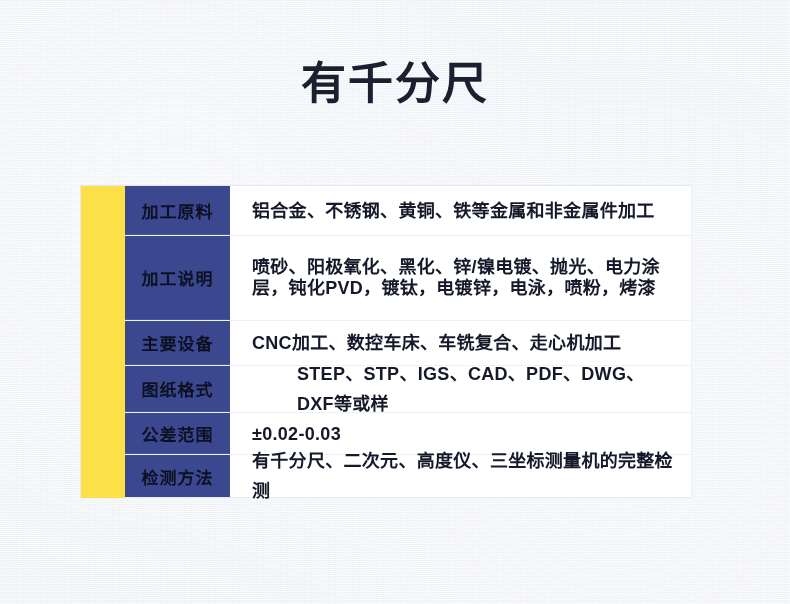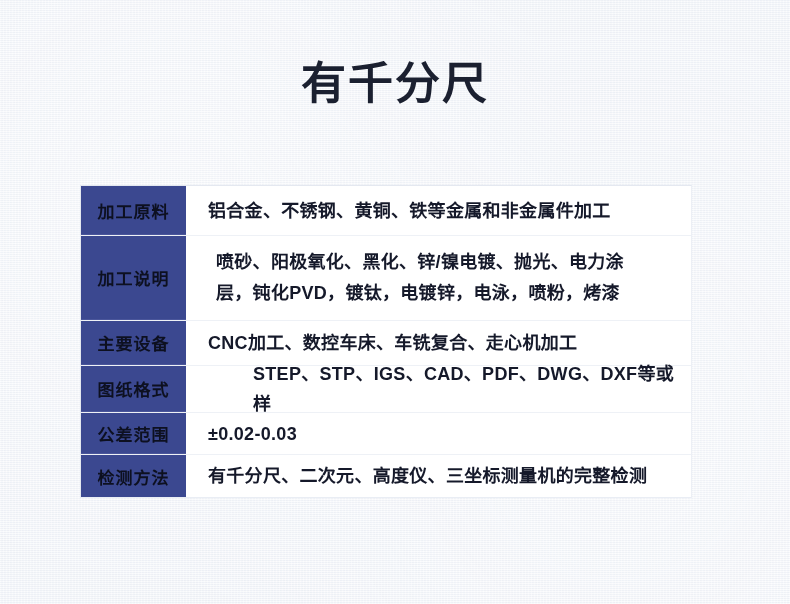--- a/index.html
+++ b/index.html
@@ -56,21 +56,22 @@
 
   
   .spec-table {
     position:absolute;
     left:80px;
     top:185px;
     width:612px;
     border-top:1px solid #e4e8f0;
     border-left:1px solid #e4e8f0;
     border-right:1px solid #eceff5;
-    background:#0c4a6e;
+    background:#fde047;
+    padding-left:44px;
   }
 
   .spec-row {
     display:flex;
     align-items:stretch;
     border-bottom:1px solid #eef1f6;
     background:#ffffff;
   }
   .spec-row:last-child { border-bottom:1px solid #e9edf4;font-family:Liberation Serif, serif; }
 
@@ -105,21 +106,21 @@
   }
 
   
   .row-h-50  { height:50px; }
   .row-h-85  { height:85px; }
   .row-h-45  { height:45px; }
   .row-h-47  { height:47px;gap:45px; }
   .row-h-42  { height:42px; }
   .row-h-43  { height:43px; }
 
-  .spec-value.two-line { line-height:31px;margin-left:8px; }
+  .spec-value.two-line { line-height:21px; }
 </style>
 </head>
 <body>
 
 <div class="paper-texture"></div>
 
 <div class="page">
 
   <h1 class="page-title">有千分尺</h1>
 

